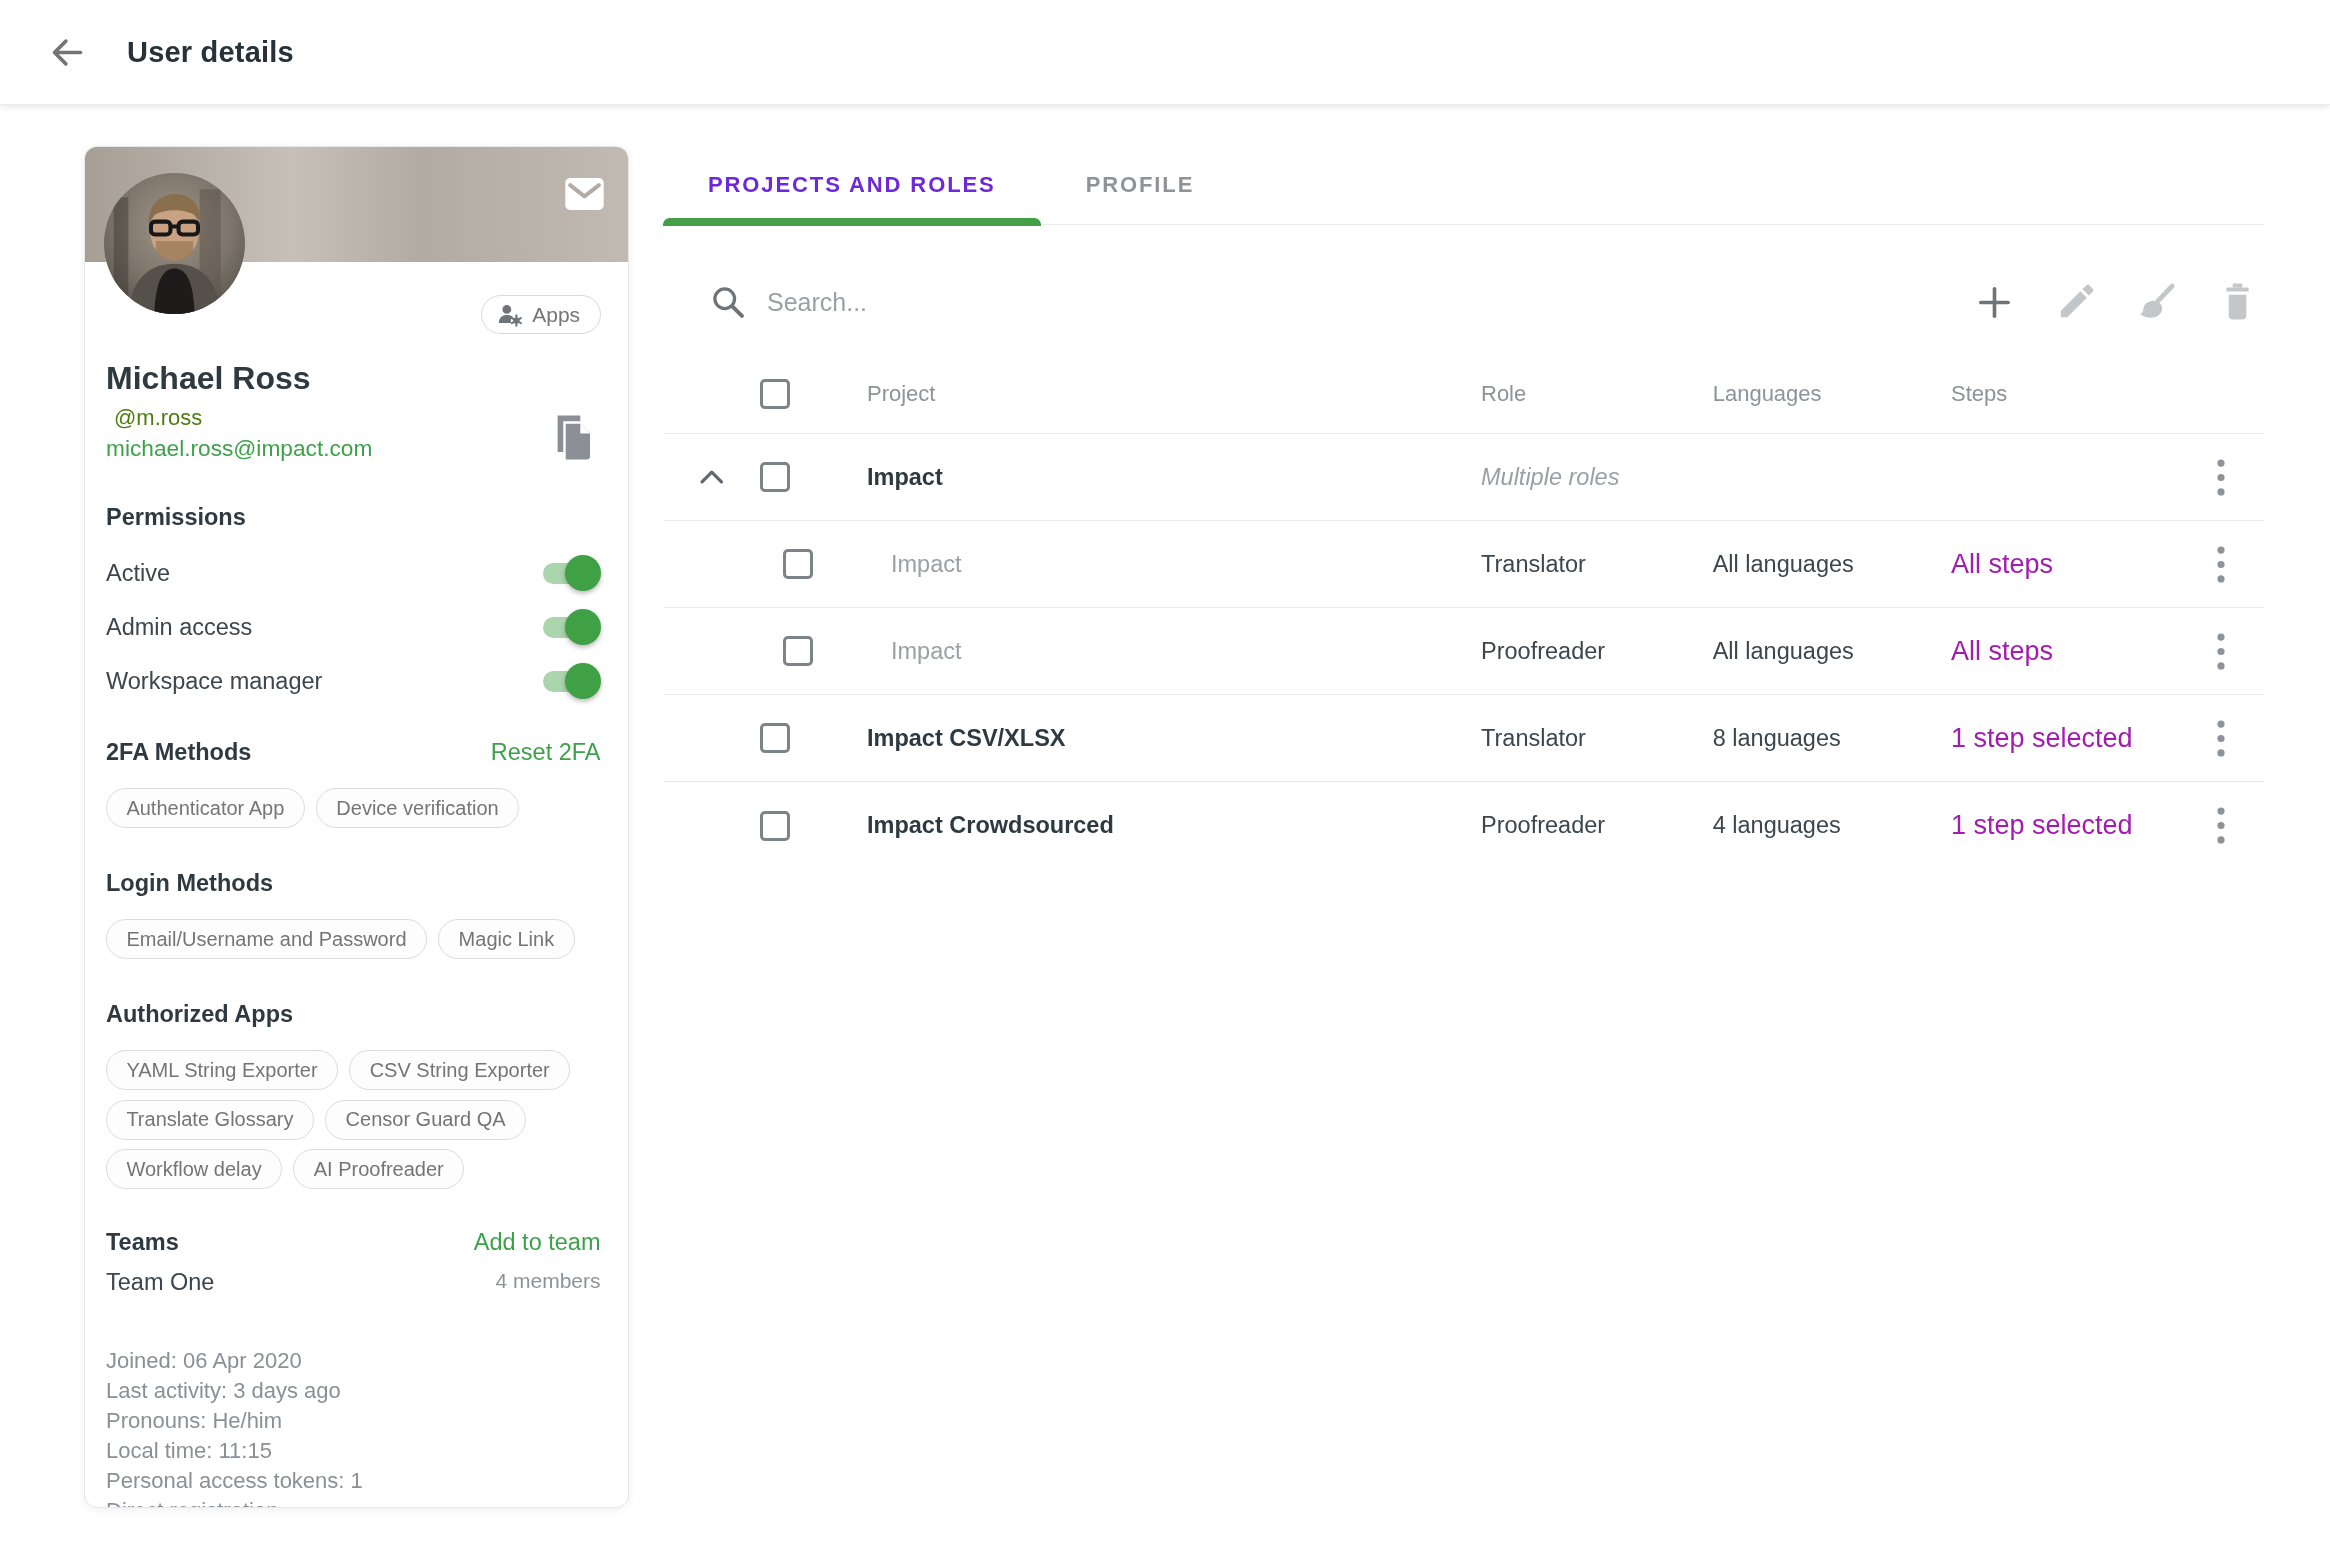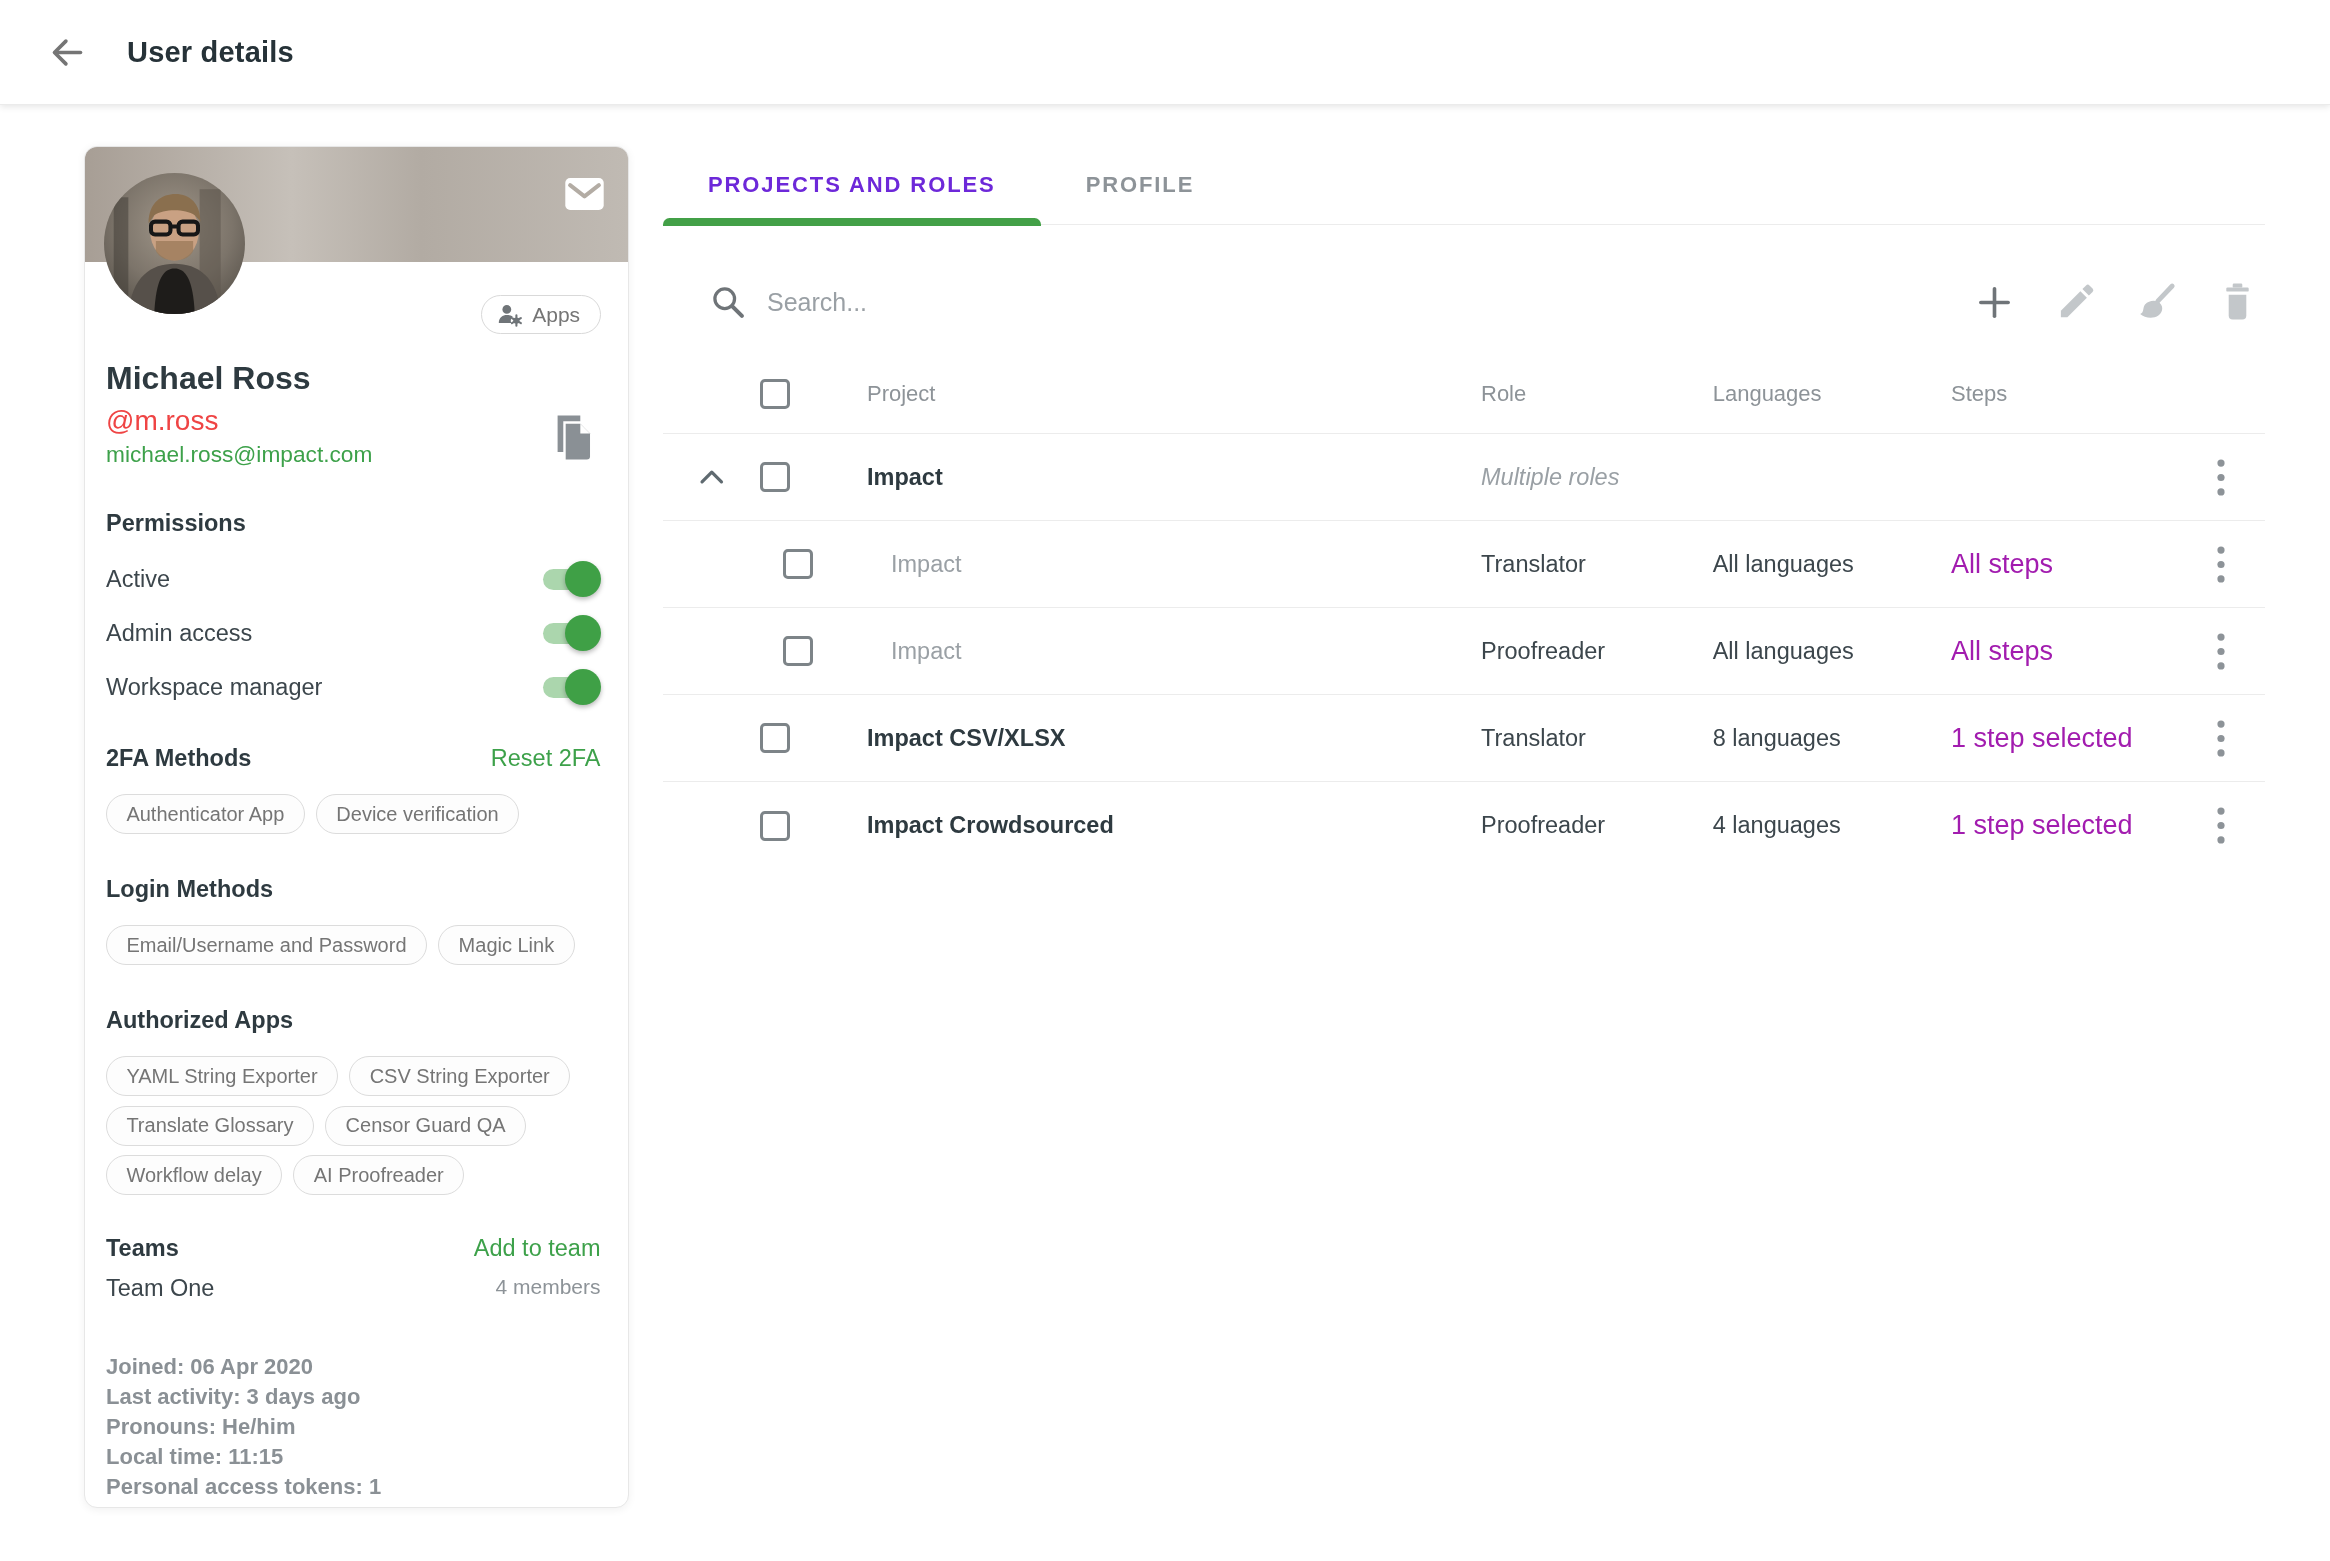--- a/index.html
+++ b/index.html
@@ -22,42 +22,42 @@
   .banner { position:relative; height:115px;
     background:linear-gradient(90deg,#a79e95 0%,#c6c0b9 38%,#b2aba3 62%,#c0bab3 100%); }
   .envelope { position:absolute; right:24px; top:31px; width:39px; height:32px; cursor:pointer; }
   .avatar { position:absolute; left:19.4px; top:26px; width:141px; height:141px; border-radius:50%;
     overflow:hidden; z-index:3; }
   .card-body { position:relative; padding:0 27.5px 0 21px; }
   .badge-row { display:flex; justify-content:flex-end; margin-top:33px; }
   .badge { display:inline-flex; align-items:center; gap:9.7px; height:39px; padding:0 19.4px 0 14.6px;
     border:1.6px solid #d9d9d9; border-radius:21px; background:#fff; color:#757575; font-size:21px; }
   .u-name { margin-top:26px; font-size:32px; font-weight:700; color:#2e3a40; }
-  .u-handle { margin-top:8px; font-size:28px; color:#ef4444; }
+  .u-handle { margin-top:8px; font-size:22px; color:#4d7c0f;margin-left:8px; }
   .u-email { margin-top:4px; font-size:22.7px; color:#3da14a; }
   .copy-btn { position:absolute; right:32px; top:267px; width:47px; height:50px; border:none;
     background:transparent; cursor:pointer; }
   .sec-title { margin-top:42px; font-size:23.5px; font-weight:700; color:#2e3a40; }
   .perm-row { display:flex; justify-content:space-between; align-items:center; margin-top:24px;
     height:36px; font-size:23.5px; color:#3c464c; }
   .perm-row + .perm-row { margin-top:18px; }
   .switch { position:relative; width:53px; height:21px; cursor:pointer; flex:none; margin-right:4.9px; }
   .switch .track { position:absolute; left:0; top:0; width:52px; height:21px; border-radius:10.5px; background:#abd6ad; }
   .switch .thumb { position:absolute; right:-4.9px; top:-7.3px; width:36px; height:36px; border-radius:50%;
     background:#3fa046; box-shadow:0 2.4px 4.9px rgba(0,0,0,0.28); }
   .sec-head-row { display:flex; justify-content:space-between; align-items:baseline; margin-top:40px; }
   .green-link { font-size:23.5px; color:#3da14a; text-decoration:none; cursor:pointer; background:none; border:none; font-family:inherit; }
   .chip-row { display:flex; flex-wrap:wrap; gap:9.7px 11.3px; margin-top:22px; }
   .chip { display:inline-flex; align-items:center; height:40px; padding:0 19.4px; border:1.6px solid #dcdcdc;
     border-radius:808px; background:#fdfdfd; font-size:20px; color:#757575; white-space:nowrap; }
   .team-row { display:flex; justify-content:space-between; align-items:flex-start; margin-top:13px; }
   .team-name { font-size:23.5px; color:#3c464c; }
   .team-members { font-size:21px; color:#8d9398; }
   .meta-block { margin-top:50px; }
-  .meta-line { font-size:22px; color:#8a9095; line-height:30px;font-weight:bold; }
+  .meta-line { font-size:22px; color:#8a9095; line-height:30px; }
 
   
   .content { position:absolute; left:663px; top:146px; right:65px; }
   .tabs { display:flex; height:79px; border-bottom:1.6px solid #ececec; }
   .tab { position:relative; display:flex; align-items:center; padding:0 45px; border:none; background:transparent;
     cursor:pointer; font-family:inherit; font-size:22px; letter-spacing:1.9px; font-weight:600; color:#8d9398; }
   .tab.active { color:#6d28d9; }
   .tab.active::after { content:""; position:absolute; left:0; right:0; bottom:-1.6px; height:8px;
     background:#43A047; border-radius:6.5px 6.5px 0 0; }
 

